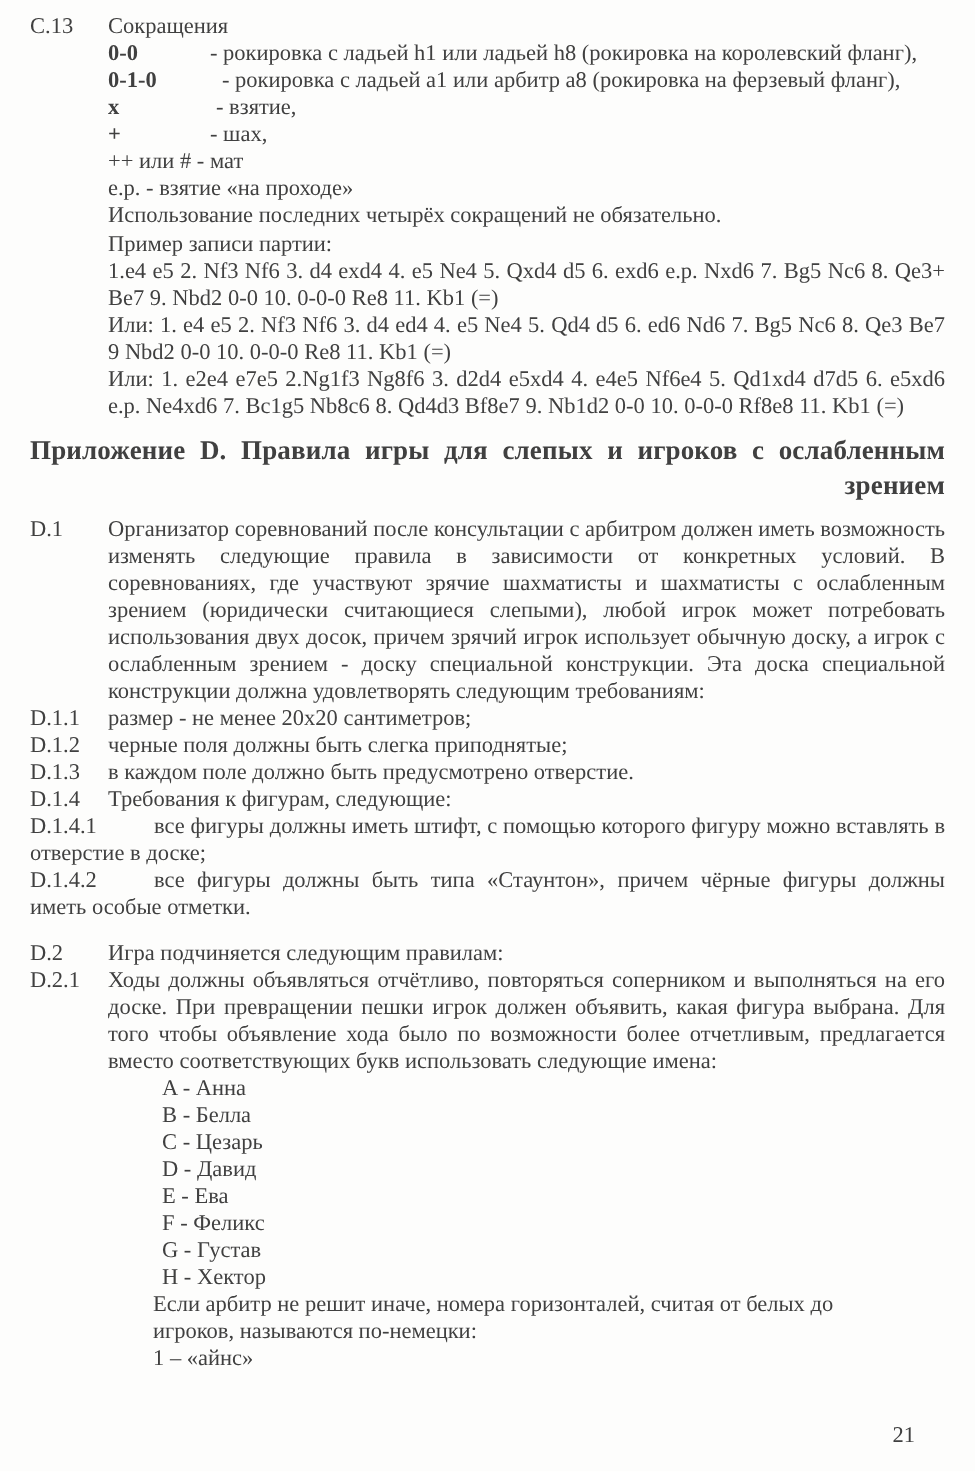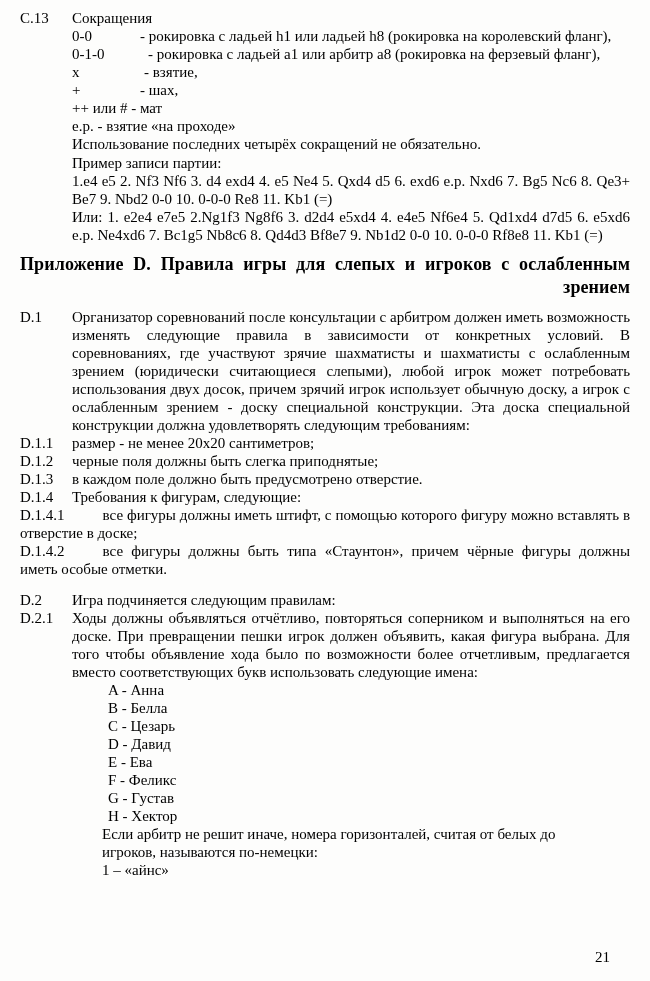--- a/index.html
+++ b/index.html
@@ -2,33 +2,33 @@
 <html><head>
 <meta charset="utf-8">
 <style>
   * { margin: 0; padding: 0; box-sizing: border-box; }
   html, body { background: #ffffff; }
   .page {
     position: relative;
     width: 650px;
     height: 981px;
     background: #fdfdfc;
-    color: #000000;
+    color: #404040;
     font-family: "Liberation Serif", "DejaVu Serif", serif;
     font-size: 15px;
     line-height: 18px;
     padding: 9px 20px 0 20px;
     overflow: hidden;
   }
   .hang { display: flex; align-items: flex-start; }
   .hang .num { flex: 0 0 52px; }
   .hang .body { flex: 1 1 auto; min-width: 0; }
   .just { text-align: justify; }
   .abbr-row { display: flex; }
-  .abbr-row .term { flex: 0 0 68px; }
+  .abbr-row .term { flex: 0 0 68px; font-weight: bold; }
   .abbr-row:nth-of-type(3) .term { flex-basis: 76px; }
   .abbr-row:nth-of-type(4) .term { flex-basis: 72px; }
   .example-label { margin-top: 1px; }
   .heading {
     font-size: 18px;
     line-height: 23px;
     font-weight: 700;
     margin: 9px 0 9px 0;
     letter-spacing: 0.1px;
   }
@@ -67,20 +67,21 @@
         <span class="term">+</span>
         <span class="def">- шах,</span>
       </div>
 
       <div>++ или # - мат</div>
       <div>e.p. - взятие «на проходе»</div>
       <div>Использование последних четырёх сокращений не обязательно.</div>
 
       <div class="example-label">Пример записи партии:</div>
       <p class="just">1.e4 e5 2. Nf3 Nf6 3. d4 exd4 4. e5 Ne4 5. Qxd4 d5 6. exd6 e.p. Nxd6 7. Bg5 Nc6 8. Qe3+ Be7 9. Nbd2 0-0 10. 0-0-0 Re8 11. Kb1 (=)</p>
+      <p class="just">Или: 1. e4 e5 2. Nf3 Nf6 3. d4 ed4 4. e5 Ne4 5. Qd4 d5 6. ed6 Nd6 7. Bg5 Nc6 8. Qe3 Be7 9 Nbd2 0-0 10. 0-0-0 Re8 11. Kb1 (=)</p>
       <p class="just">Или: 1. e2e4 e7e5 2.Ng1f3 Ng8f6 3. d2d4 e5xd4 4. e4e5 Nf6e4 5. Qd1xd4 d7d5 6. e5xd6 e.p. Ne4xd6 7. Bc1g5 Nb8c6 8. Qd4d3 Bf8e7 9. Nb1d2 0-0 10. 0-0-0 Rf8e8 11. Kb1 (=)</p>
     </div>
   </section>
 
   <h1 class="heading">
     <span class="h-line1">Приложение D. Правила игры для слепых и игроков с ослабленным</span>
     <span class="h-line2">зрением</span>
   </h1>
 
   <section class="hang">

